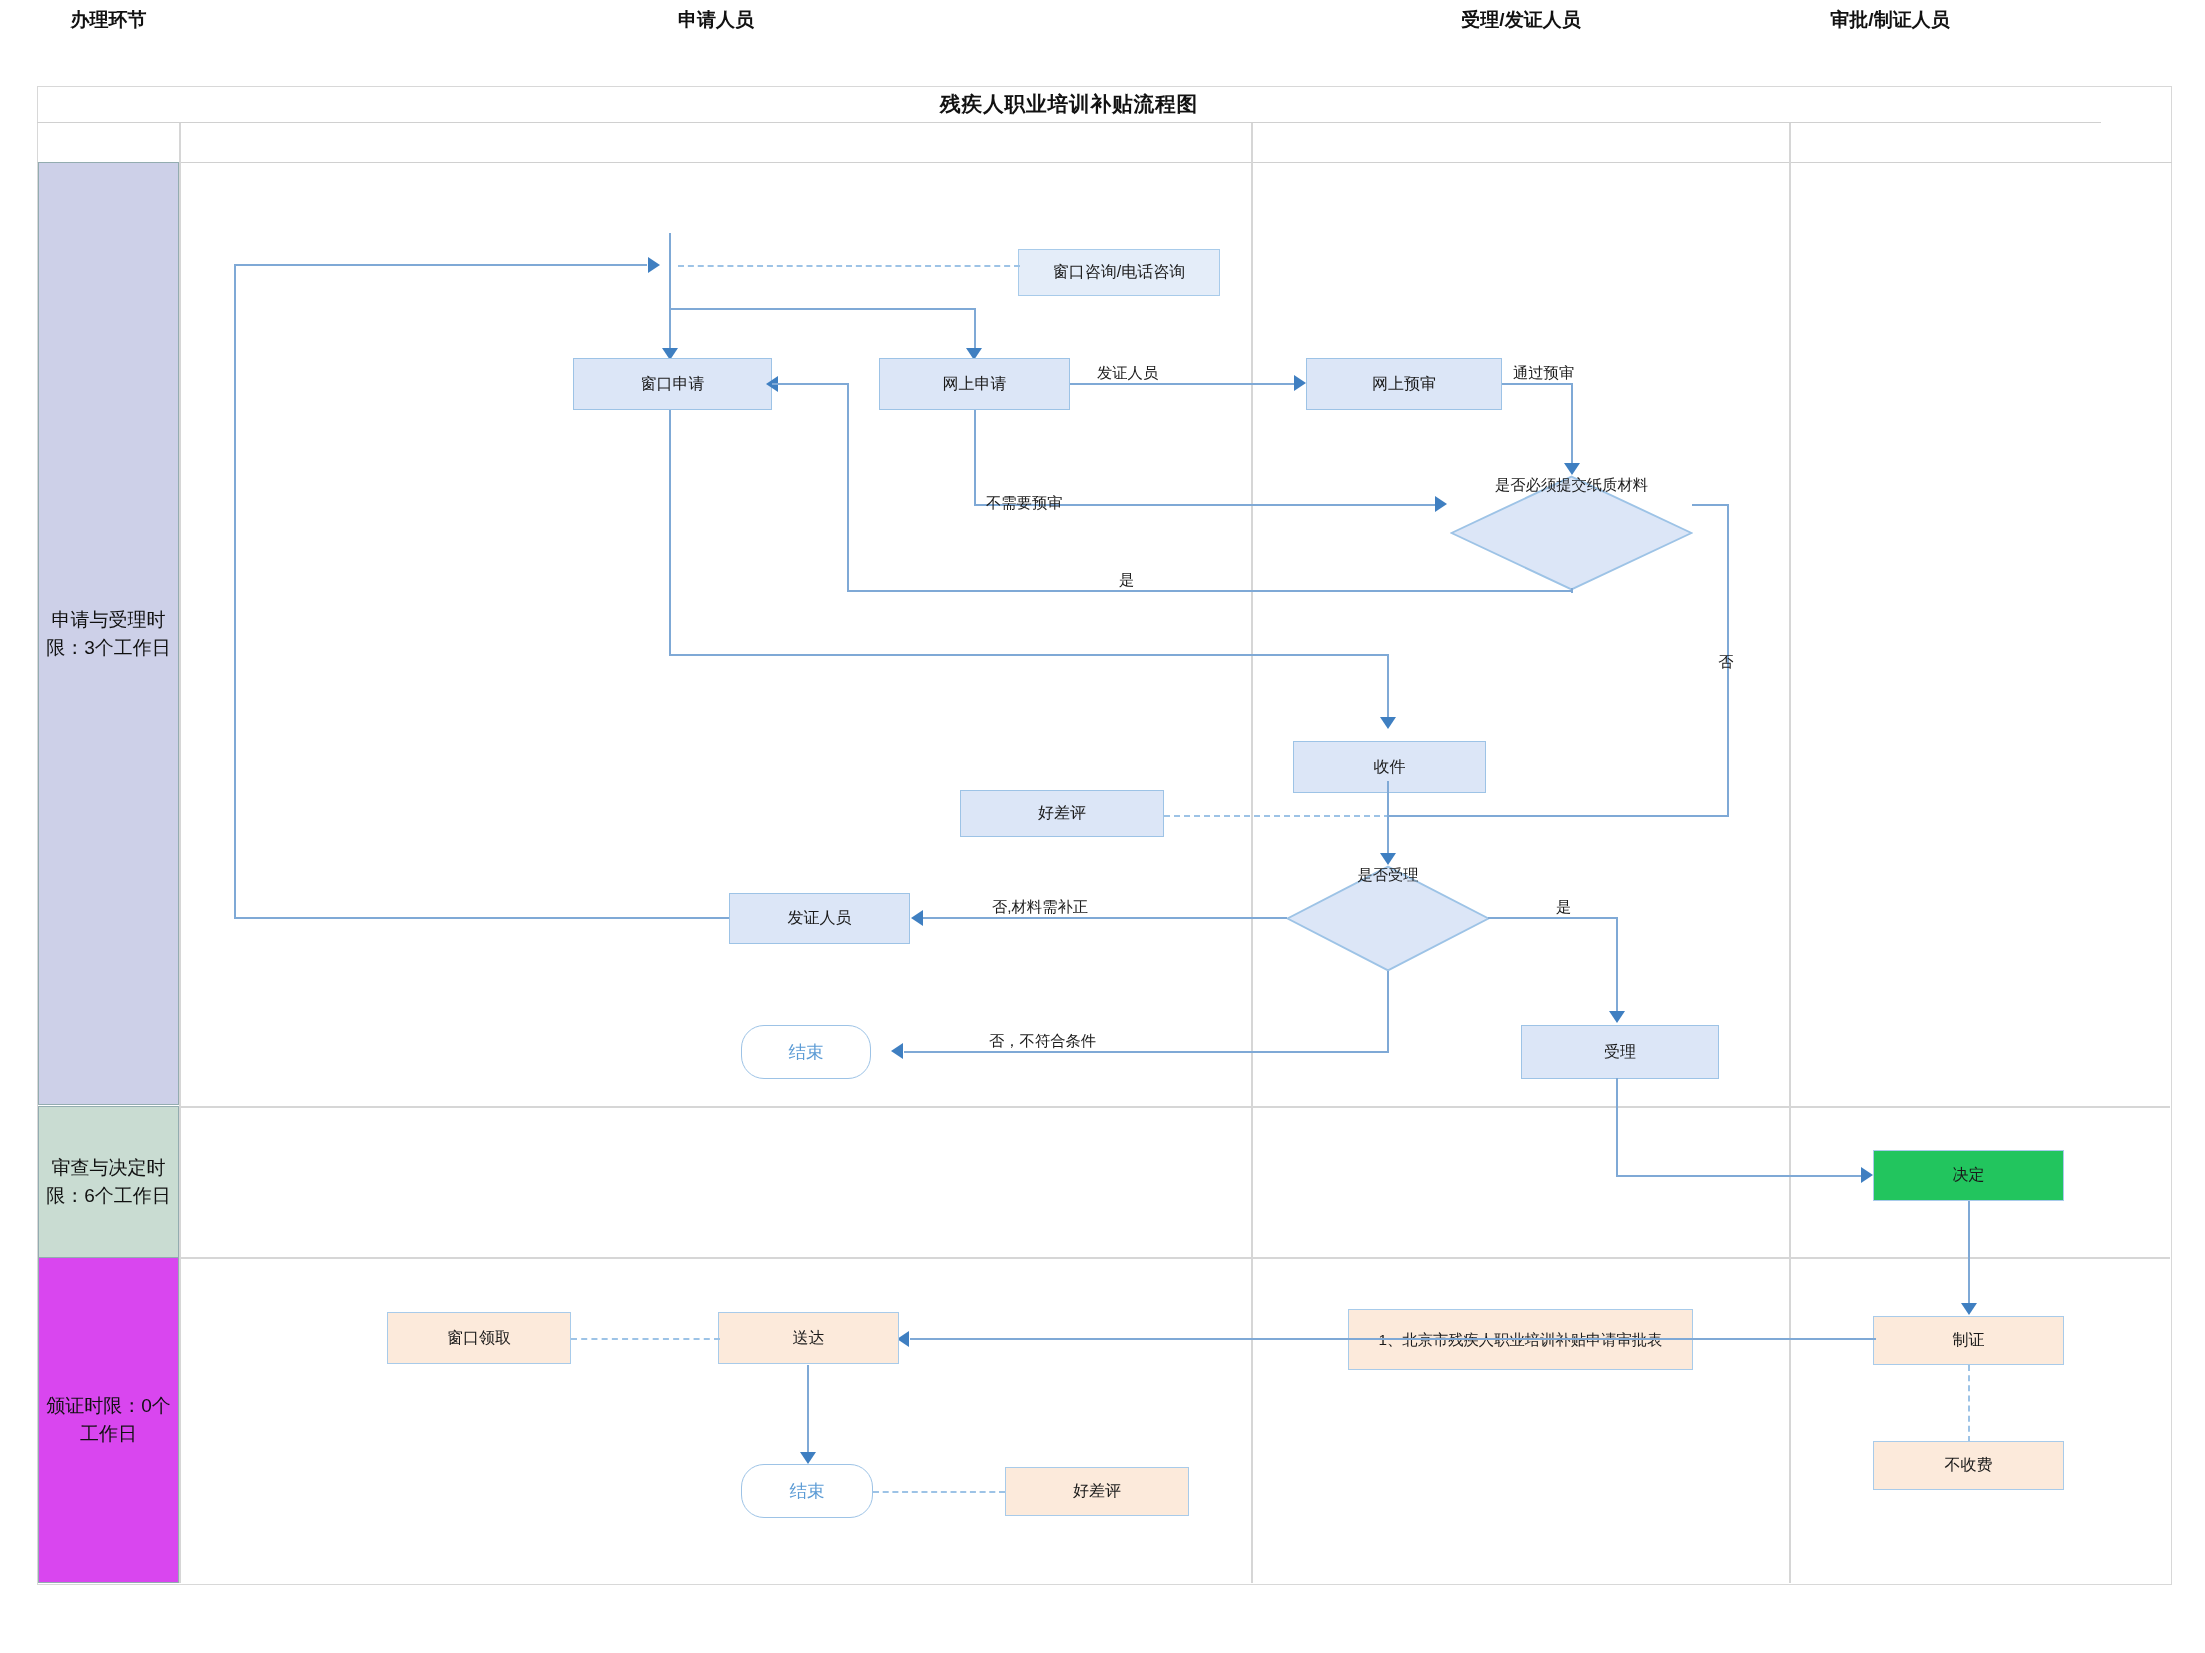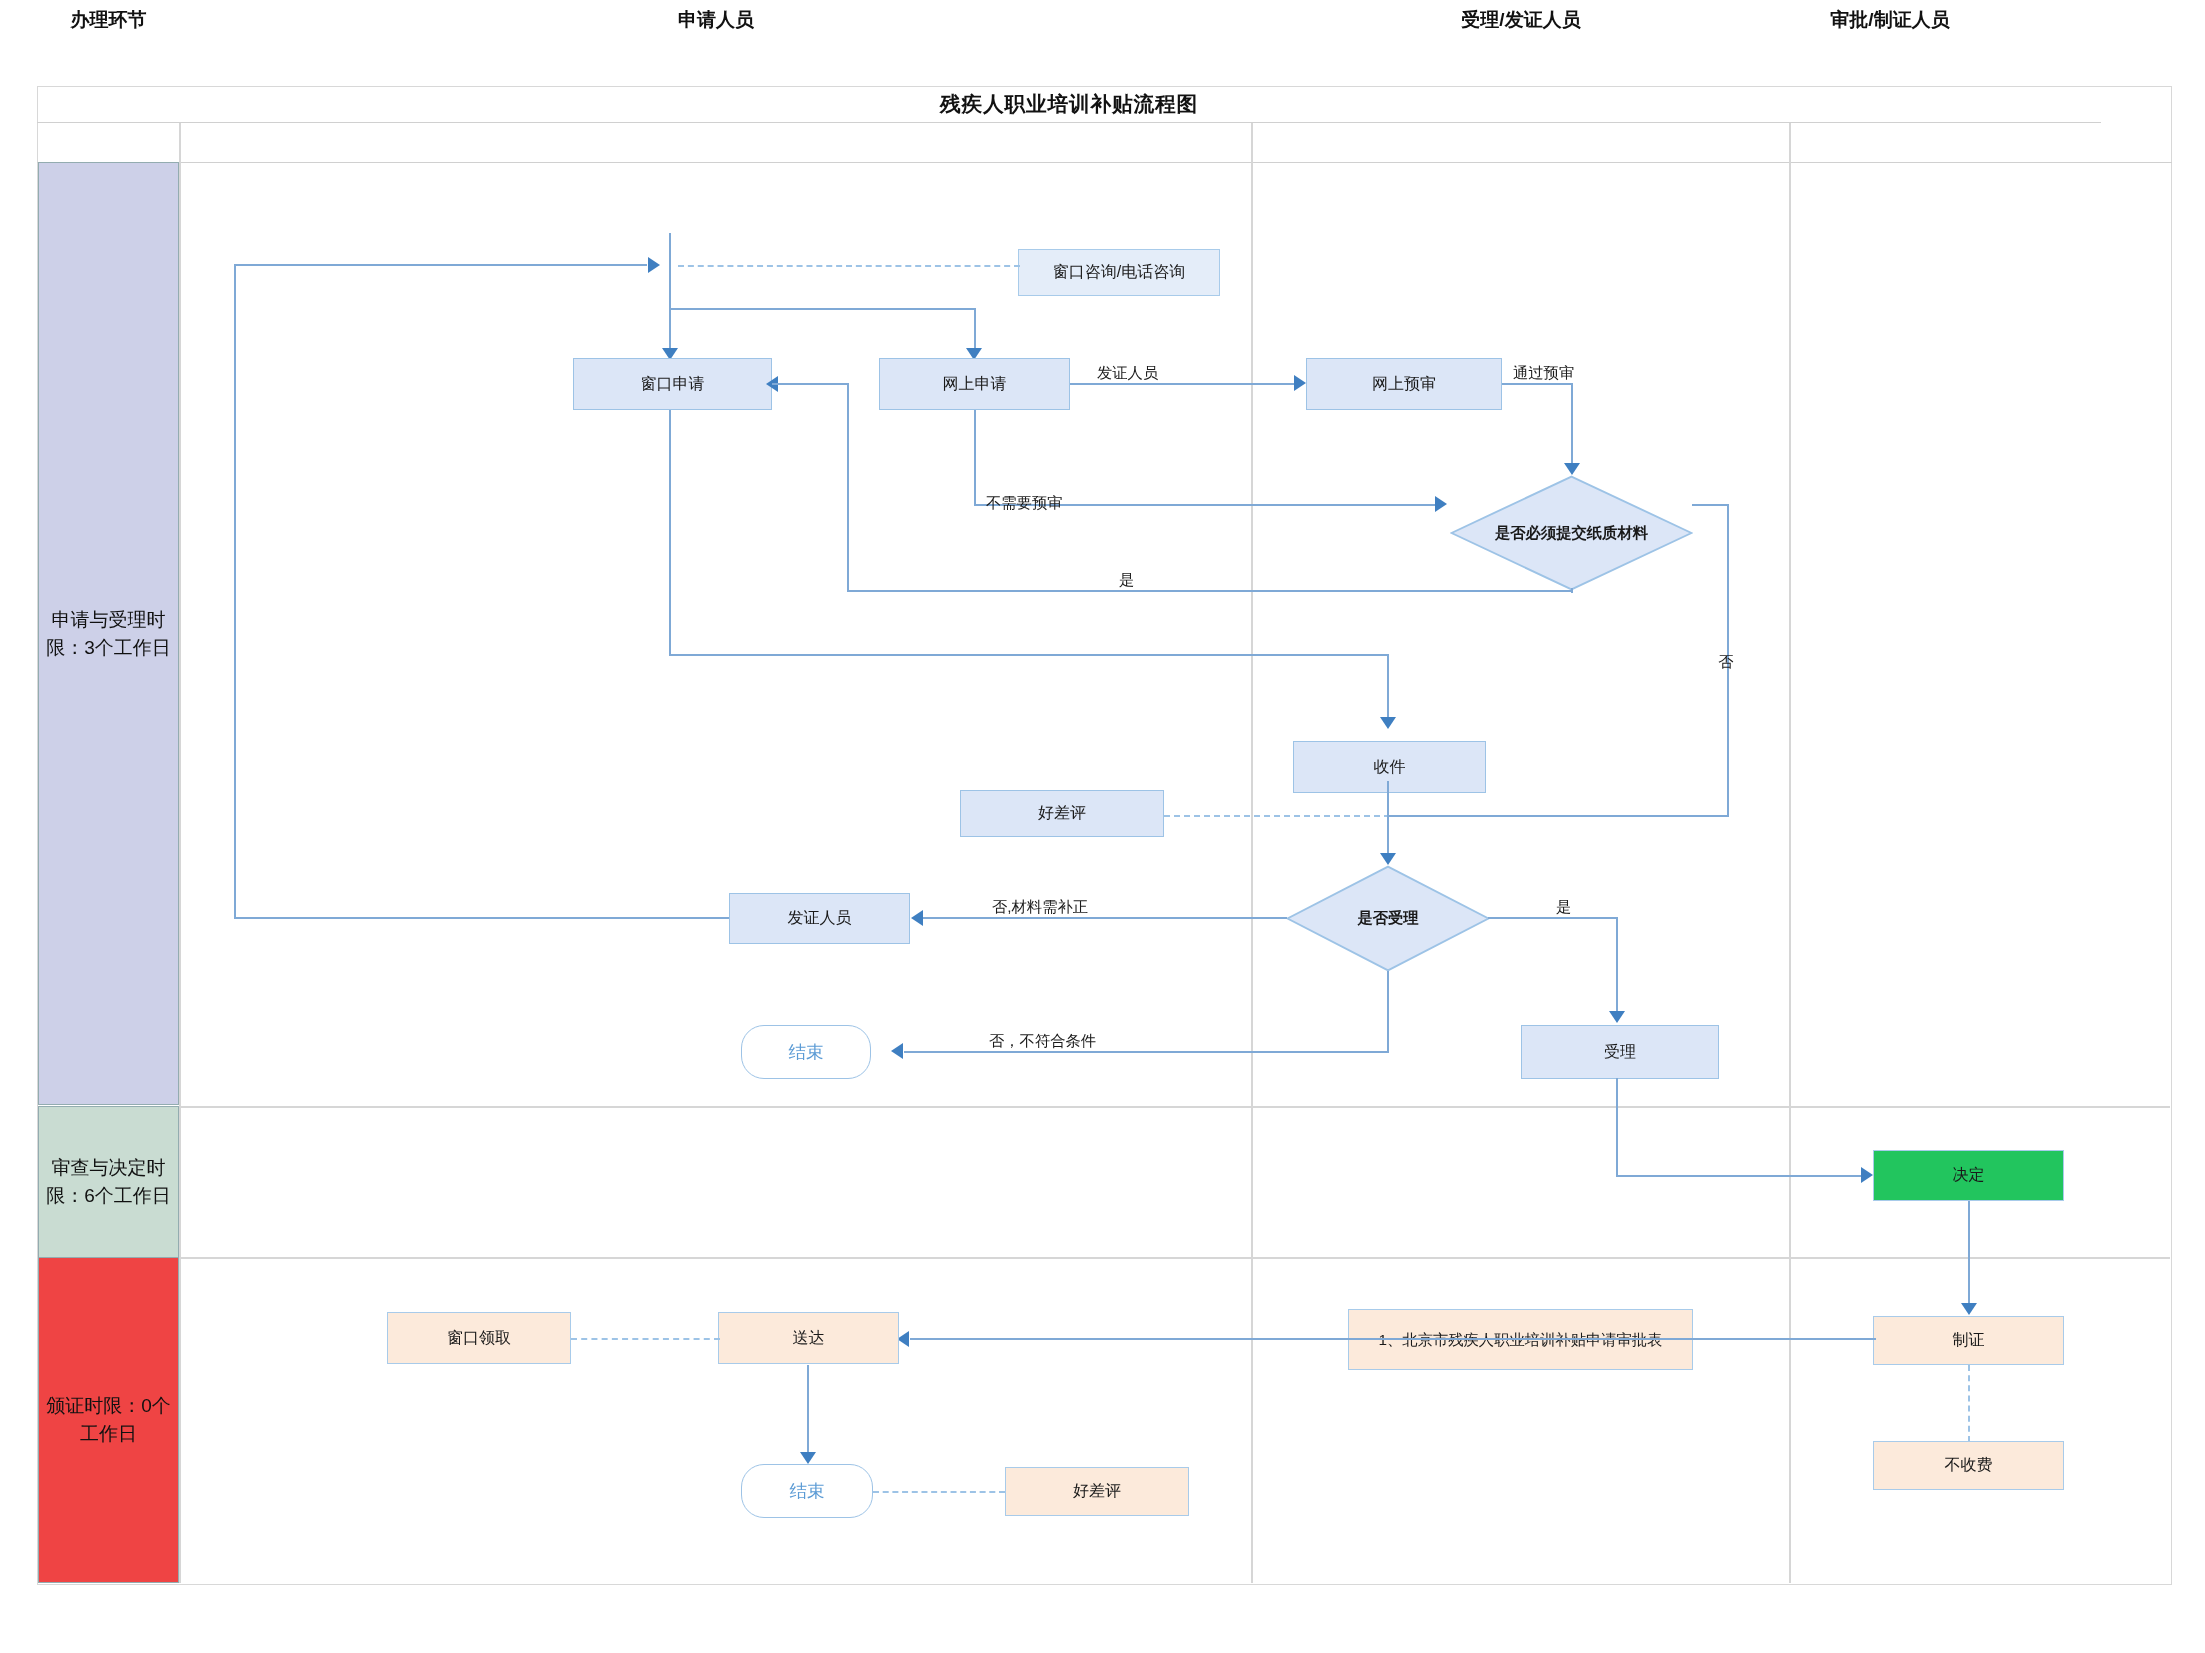--- a/index.html
+++ b/index.html
@@ -25,21 +25,21 @@
 
   
   .node{position:absolute;box-sizing:border-box;display:flex;align-items:center;justify-content:center;
     text-align:center;font-size:16px;color:#1a1a1a;line-height:1.3;}
   .n-blue{background:#dce6f7;border:1.1px solid #9dc3e6;}
   .n-blue2{background:#e4edf9;border:1.1px solid #a8cbea;}
   .n-green{background:#22c55e;border:1.1px solid #a8cbea;}
   .n-peach{background:#fceadb;border:1.1px solid #a8cbea;}
   .term{background:#ffffff;border:1.5px solid #9dc3e6;border-radius:23px;color:#5b9bd5;font-size:17.6px;}
 
-  .diamond{position:absolute;display:flex;align-items:center;justify-content:center;text-align:center;font-weight:bold;}
+  .diamond{position:absolute;display:flex;align-items:flex-start;justify-content:center;text-align:center;}
   .diamond .dshape{position:absolute;left:0;top:0;width:100%;height:100%;}
   .diamond .dlabel{position:relative;z-index:2;font-size:15.3px;color:#1a1a1a;line-height:1.35;padding:0 4.6px;}
 
   
   .ln{position:absolute;background:#7fa9d6;}
   .lnh{height:2.3px;}
   .lnv{width:2.3px;}
   .dash-h{position:absolute;height:0;border-top:2.3px dashed #9dc3e6;}
   .dash-v{position:absolute;width:0;border-left:2.3px dashed #9dc3e6;}
   .arr{position:absolute;width:0;height:0;}
@@ -84,21 +84,21 @@
 
   <div class="hline" style="left:181px;top:1106px;width:1989px;"></div>
   <div class="hline" style="left:181px;top:1257px;width:1989px;"></div>
 
   <div class="stage" style="top:162px;height:943px;background:#cdd0e8;">
     <span class="txt">申请与受理时限：3个工作日</span>
     </div>
   <div class="stage" style="top:1106px;height:152px;background:#c9dcd2;">
     <span class="txt">审查与决定时限：6个工作日</span>
     </div>
-  <div class="stage" style="top:1257px;height:326px;background:#ef4444;">
+  <div class="stage" style="top:1257px;height:326px;background:#d946ef;">
     <span class="txt">颁证时限：0个工作日</span>
     </div>
 
 
   <div class="node n-blue2" style="left:1018px;top:249px;width:202px;height:47px;">
     <span>窗口咨询/电话咨询</span>
     </div>
 
   <div class="ln lnv" style="left:669px;top:233px;height:77px;"></div>
 

